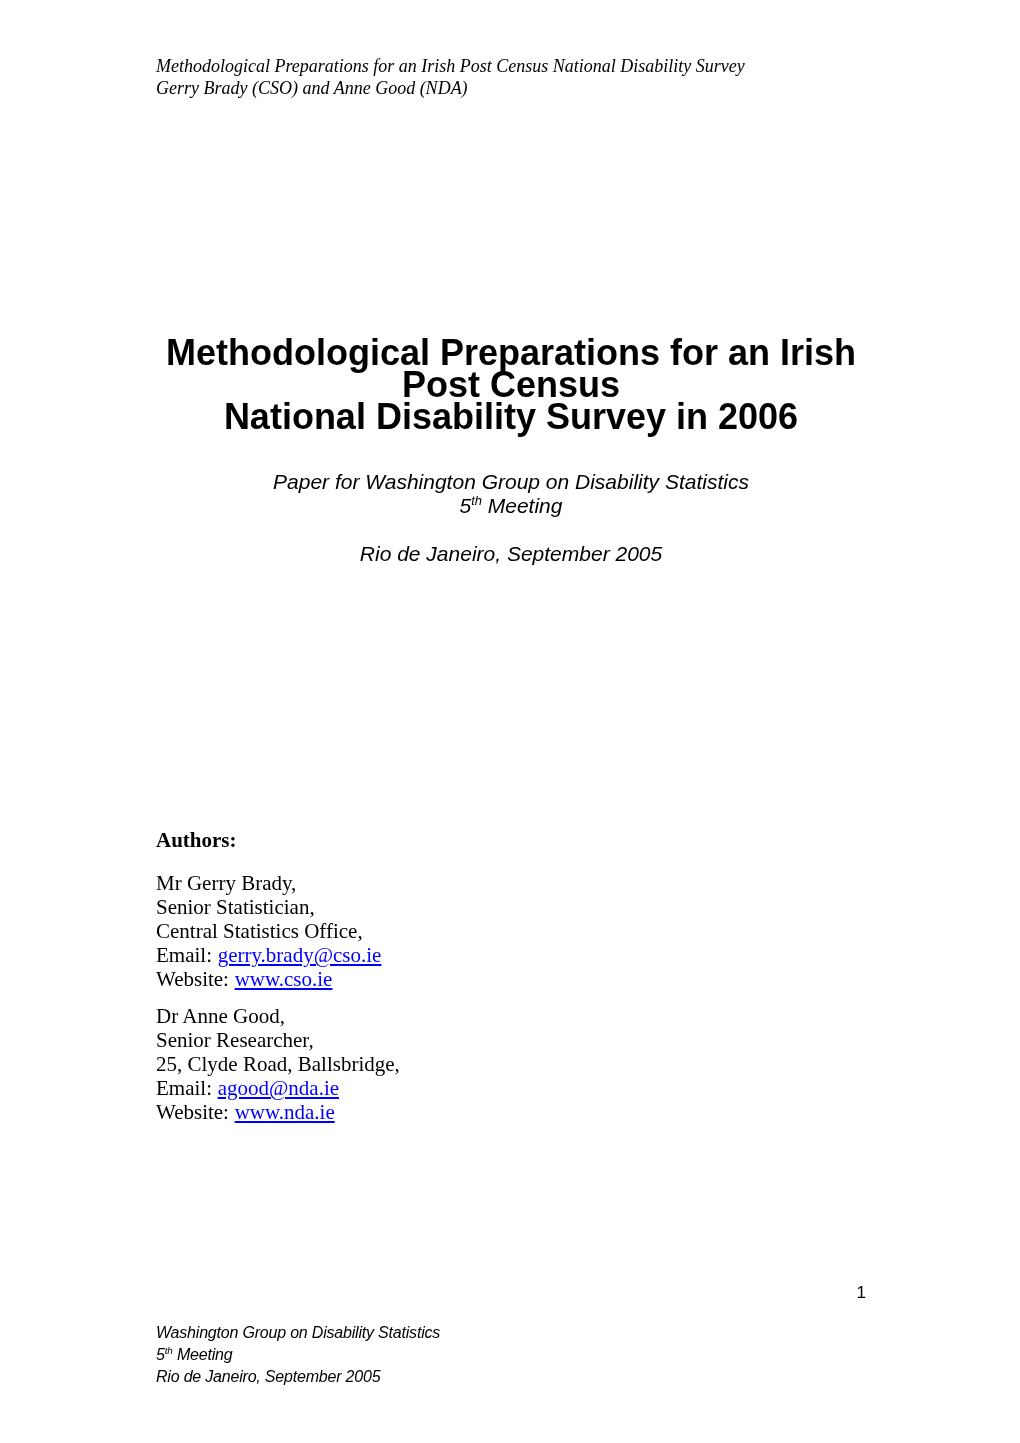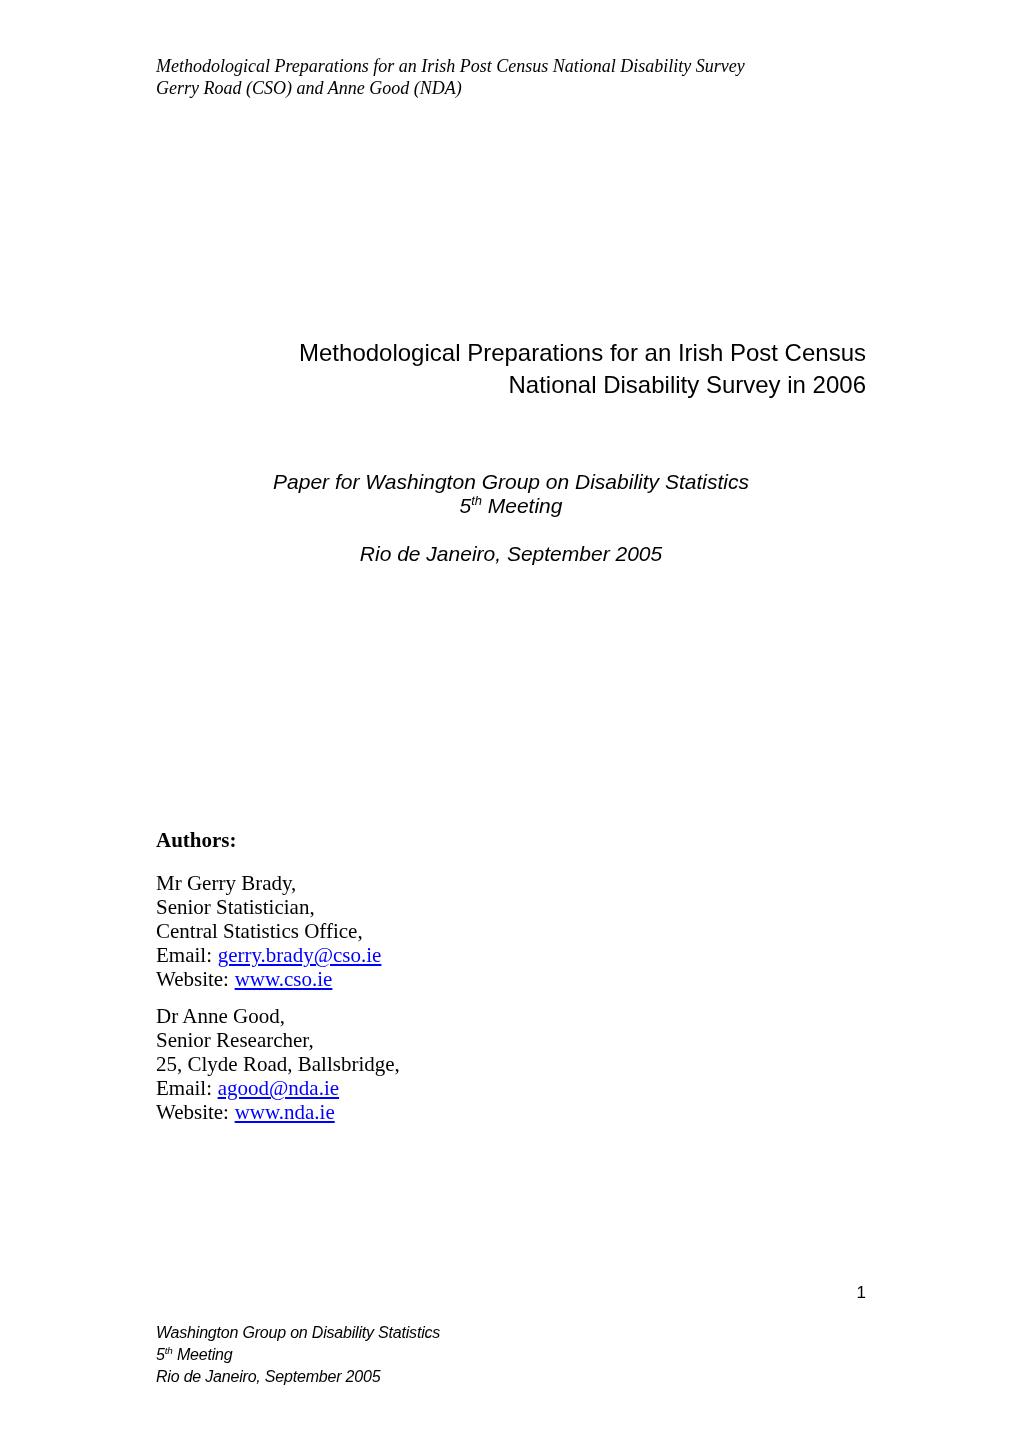--- a/index.html
+++ b/index.html
@@ -27,24 +27,24 @@
     font-family: "Liberation Serif", serif;
     font-style: italic;
     font-size: 18px;
     line-height: 22px;
     text-align: left;
   }
   
   .doc-title {
     top: 337px;
     font-family: "Liberation Sans", sans-serif;
-    font-weight: normal;
-    font-size: 24px;
+    font-weight: bold;
+    font-size: 36px;
     line-height: 32px;
-    text-align: right;
+    text-align: center;
   }
   
   .subtitle {
     top: 470px;
     font-family: "Liberation Sans", sans-serif;
     font-style: italic;
     font-size: 21px;
     line-height: 24px;
     text-align: center;
   }
@@ -93,21 +93,21 @@
     text-align: left;
   }
 </style>
 </head>
 <body>
 
 <div class="page">
 
   <div class="content-block running-header">
     <div>Methodological Preparations for an Irish Post Census National Disability Survey</div>
-    <div>Gerry Road (CSO) and Anne Good (NDA)</div>
+    <div>Gerry Brady (CSO) and Anne Good (NDA)</div>
   </div>
 
   <div class="content-block doc-title">
     <div>Methodological Preparations for an Irish Post Census</div>
     <div>National Disability Survey in 2006</div>
   </div>
 
   <div class="content-block subtitle">
     <div>Paper for Washington Group on Disability Statistics</div>
     <div><span>5</span><span class="sup">th</span><span class="meeting-word">Meeting</span></div>

